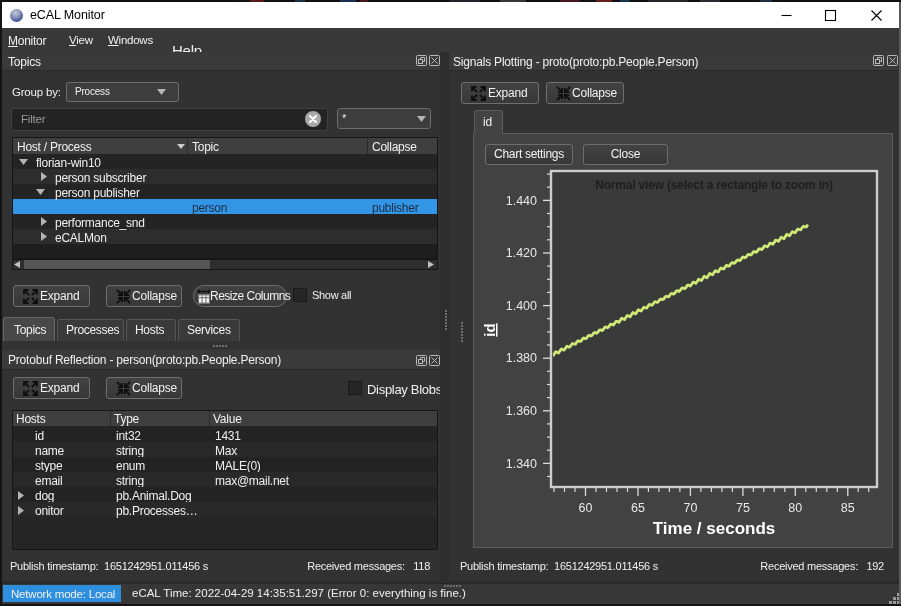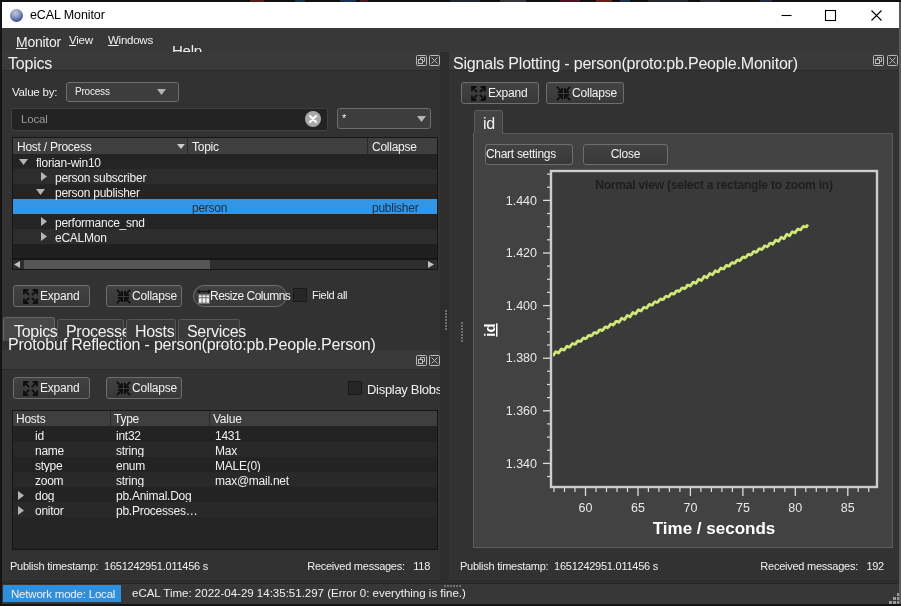--- a/index.html
+++ b/index.html
@@ -1,16 +1,16 @@
 <!DOCTYPE html>
 <html><head><meta charset="utf-8"><style>
 html,body{margin:0;padding:0;width:901px;height:606px;overflow:hidden;background:#323232;font-family:"Liberation Sans",sans-serif;}
 *{box-sizing:border-box}
 .abs{position:absolute}
-.txt{position:absolute;color:#f0f0f0;font-size:16px;white-space:nowrap;letter-spacing:-0.2px}
+.txt{position:absolute;color:#f0f0f0;font-size:12px;white-space:nowrap;letter-spacing:-0.2px}
 .t11{font-size:11px;letter-spacing:-0.25px}
 .cell{font-size:12px;letter-spacing:-0.25px}
 .u{text-decoration:underline}
 </style></head><body>
 <div class="abs" style="left:0;top:0;width:901px;height:2px;background:#101010"></div>
 <div class="abs" style="left:250px;top:0;width:14px;height:2px;background:#5a1a1a"></div>
 <div class="abs" style="left:295px;top:0;width:10px;height:2px;background:#16324a"></div>
 <div class="abs" style="left:340px;top:0;width:16px;height:2px;background:#1a2f52"></div>
 <div class="abs" style="left:360px;top:0;width:8px;height:2px;background:#4a1622"></div>
 <div class="abs" style="left:450px;top:0;width:30px;height:2px;background:#20262e"></div>
@@ -25,48 +25,48 @@
 <div class="abs" style="left:10px;top:9px;width:13px;height:13px;border-radius:50%;background:radial-gradient(circle at 42% 30%, #c2c8da 0%, #8b96bc 38%, #4a5b9d 68%, #2e3c72 100%)"></div>
 <div class="txt" style="left:30px;top:8px;color:#000;font-size:12.5px;letter-spacing:-0.1px">eCAL Monitor</div>
 <svg class="abs" style="left:770px;top:3px" width="125" height="25">
     <g stroke="#000" stroke-width="1.1" fill="none">
 <line x1="11.5" y1="12.5" x2="21.5" y2="12.5"></line>
 <rect x="55.5" y="7.5" width="10" height="10"></rect>
 <path d="M101.5 7.5 l10 10 M111.5 7.5 l-10 10"></path>
 </g>
   </svg>
 <div class="abs" style="left:0;top:28px;width:901px;height:24px;background:#383838"></div>
-<div class="txt t11" style="left:16px;top:34px;font-size:14px"><span class="u">M</span>onitor</div>
+<div class="txt t11" style="left:8px;top:34px;font-size:12px"><span class="u">M</span>onitor</div>
 <div class="txt t11" style="left:69px;top:34px;font-size:11.5px"><span class="u">V</span>iew</div>
 <div class="txt t11" style="left:108px;top:34px;font-size:11.5px"><span class="u">W</span>indows</div>
 <div class="txt t11" style="left:172px;top:42px;font-size:15px"><span class="u">H</span>elp</div>
 <div class="abs" style="left:2px;top:52px;width:438px;height:528px;background:#323232"></div>
 <div class="abs" style="left:2px;top:52px;width:438px;height:19px;background:#3a3a3a;border-bottom:1px solid #2a2a2a"></div>
 <div class="txt" style="left:8px;top:55px">Topics</div>
 <svg style="position:absolute;left:416px;top:55px" width="11" height="11">
     <g stroke="#b9b9b9" fill="none">
       <rect x="0.5" y="0.5" width="10" height="10" rx="1"></rect>
       <rect x="2.5" y="4.5" width="4" height="4"></rect>
       <path d="M4.5 4.5 V2.5 H8.5 V6.5 H6.5"></path>
     </g>
   </svg>
 <svg style="position:absolute;left:429px;top:55px" width="11" height="11">
     <g stroke="#b9b9b9" fill="none">
       <rect x="0.5" y="0.5" width="10" height="10" rx="1"></rect>
       <path d="M2.5 2.5 L8.5 8.5 M8.5 2.5 L2.5 8.5"></path>
     </g>
   </svg>
-<div class="txt" style="left:12px;top:86px;font-size:11.5px">Value by:</div>
+<div class="txt" style="left:12px;top:86px;font-size:11.5px">Group by:</div>
 <div class="abs" style="left:66px;top:82px;width:113px;height:20px;background:#3d3d3d;border:1px solid #6e6e6e;border-radius:3px"></div>
 <div class="txt" style="left:75px;top:86px;font-size:10px">Process</div>
 <svg style="position:absolute;left:157px;top:89px" width="9" height="6">
     <path d="M0 0 L9 0 L4.5 6 z" fill="#b4b4b4"></path>
   </svg>
 <div class="abs" style="left:11px;top:108px;width:317px;height:23px;background:#232323;border:1px solid #404040;border-radius:2px"></div>
-<div class="txt" style="left:21px;top:113px;color:#9a9a9a;font-size:11.5px">Local</div>
+<div class="txt" style="left:21px;top:113px;color:#9a9a9a;font-size:11.5px">Filter</div>
 <div class="abs" style="left:305px;top:111px;width:16px;height:16px;border-radius:50%;background:#a8a8a8"></div>
 <svg class="abs" style="left:305px;top:111px" width="16" height="16">
     <path d="M5 5 L11 11 M11 5 L5 11" stroke="#fbfbfb" stroke-width="2.3" stroke-linecap="round"></path>
   </svg>
 <div class="abs" style="left:337px;top:108px;width:94px;height:21px;background:#3d3d3d;border:1px solid #6e6e6e;border-radius:3px"></div>
 <div class="txt" style="left:342px;top:112px;font-size:11px">*</div>
 <svg style="position:absolute;left:417px;top:116px" width="9" height="6">
     <path d="M0 0 L9 0 L4.5 6 z" fill="#b4b4b4"></path>
   </svg>
 <div class="abs" style="left:12px;top:137px;width:426px;height:122px;background:#1f1f1f;border:1px solid #161616"></div>
@@ -153,36 +153,36 @@
         <g stroke="#555" stroke-width="0.8" fill="none">
           <rect x="1.4" y="5.9" width="11.2" height="8.2"></rect>
           <line x1="1.4" y1="8.7" x2="12.6" y2="8.7"></line>
           <line x1="5.1" y1="5.9" x2="5.1" y2="14.1"></line>
           <line x1="8.9" y1="5.9" x2="8.9" y2="14.1"></line>
         </g>
       </svg></span>
     <span style="position:absolute;left:16px;top:0;line-height:20px;white-space:nowrap;letter-spacing:-0.5px">Resize Columns</span>
   </div>
 <div class="abs" style="left:293px;top:288px;width:14px;height:14px;background:#262626;border:1px solid #1a1a1a"></div>
-<div class="txt" style="left:312px;top:289px;font-size:11px;letter-spacing:-0.3px">Field all</div>
+<div class="txt" style="left:312px;top:289px;font-size:11px;letter-spacing:-0.3px">Show all</div>
 <div class="abs" style="left:3px;top:317px;width:52px;height:24px;background:#484848;border:1px solid #666;border-bottom:none;border-radius:3px 3px 0 0"></div>
 <div class="txt" style="left:14px;top:323px;letter-spacing:-0.3px">Topics</div>
 <div class="abs" style="left:57px;top:319px;width:67px;height:22px;background:#3a3a3a;border:1px solid #565656;border-bottom:none;border-radius:3px 3px 0 0"></div>
 <div class="txt" style="left:66px;top:323px;letter-spacing:-0.3px">Processes</div>
 <div class="abs" style="left:126px;top:319px;width:50px;height:22px;background:#3a3a3a;border:1px solid #565656;border-bottom:none;border-radius:3px 3px 0 0"></div>
 <div class="txt" style="left:135px;top:323px;letter-spacing:-0.3px">Hosts</div>
 <div class="abs" style="left:178px;top:319px;width:62px;height:22px;background:#3a3a3a;border:1px solid #565656;border-bottom:none;border-radius:3px 3px 0 0"></div>
 <div class="txt" style="left:187px;top:323px;letter-spacing:-0.3px">Services</div>
 <div class="abs" style="left:213px;top:345px;width:2px;height:2px;background:#6e6e6e"></div>
 <div class="abs" style="left:216px;top:345px;width:2px;height:2px;background:#6e6e6e"></div>
 <div class="abs" style="left:219px;top:345px;width:2px;height:2px;background:#6e6e6e"></div>
 <div class="abs" style="left:222px;top:345px;width:2px;height:2px;background:#6e6e6e"></div>
 <div class="abs" style="left:225px;top:345px;width:2px;height:2px;background:#6e6e6e"></div>
 <div class="abs" style="left:2px;top:350px;width:438px;height:20px;background:#3a3a3a;border-bottom:1px solid #2a2a2a"></div>
-<div class="txt" style="left:8px;top:336px">Protobuf Reflection - person(proto:pb.People.Person)</div>
+<div class="txt" style="left:8px;top:353px">Protobuf Reflection - person(proto:pb.People.Person)</div>
 <svg style="position:absolute;left:416px;top:355px" width="11" height="11">
     <g stroke="#b9b9b9" fill="none">
       <rect x="0.5" y="0.5" width="10" height="10" rx="1"></rect>
       <rect x="2.5" y="4.5" width="4" height="4"></rect>
       <path d="M4.5 4.5 V2.5 H8.5 V6.5 H6.5"></path>
     </g>
   </svg>
 <svg style="position:absolute;left:429px;top:355px" width="11" height="11">
     <g stroke="#b9b9b9" fill="none">
       <rect x="0.5" y="0.5" width="10" height="10" rx="1"></rect>
@@ -234,21 +234,21 @@
 <div class="txt cell" style="left:215px;top:429px">1431</div>
 <div class="abs" style="left:13px;top:442px;width:424px;height:15px;background:#292929"></div>
 <div class="txt cell" style="left:35px;top:444px">name</div>
 <div class="txt cell" style="left:116px;top:444px">string</div>
 <div class="txt cell" style="left:215px;top:444px">Max</div>
 <div class="abs" style="left:13px;top:457px;width:424px;height:15px;background:#232323"></div>
 <div class="txt cell" style="left:35px;top:459px">stype</div>
 <div class="txt cell" style="left:116px;top:459px">enum</div>
 <div class="txt cell" style="left:215px;top:459px">MALE(0)</div>
 <div class="abs" style="left:13px;top:472px;width:424px;height:15px;background:#292929"></div>
-<div class="txt cell" style="left:35px;top:474px">zoom</div>
+<div class="txt cell" style="left:35px;top:474px">email</div>
 <div class="txt cell" style="left:116px;top:474px">string</div>
 <div class="txt cell" style="left:215px;top:474px">max@mail.net</div>
 <div class="abs" style="left:13px;top:487px;width:424px;height:15px;background:#232323"></div>
 <svg style="position:absolute;left:18px;top:491px" width="6" height="9">
     <path d="M0 0 L6 4.5 L0 9 z" fill="#b4b4b4"></path>
   </svg>
 <div class="txt cell" style="left:35px;top:489px">dog</div>
 <div class="txt cell" style="left:116px;top:489px">pb.Animal.Dog</div>
 <div class="abs" style="left:13px;top:502px;width:424px;height:15px;background:#292929"></div>
 <svg style="position:absolute;left:18px;top:506px" width="6" height="9">
@@ -261,21 +261,21 @@
 <div class="abs" style="left:440px;top:52px;width:9px;height:528px;background:#2d2d2d"></div>
 <div class="abs" style="left:445px;top:310px;width:2px;height:2px;background:#6e6e6e"></div>
 <div class="abs" style="left:445px;top:313px;width:2px;height:2px;background:#6e6e6e"></div>
 <div class="abs" style="left:445px;top:316px;width:2px;height:2px;background:#6e6e6e"></div>
 <div class="abs" style="left:445px;top:319px;width:2px;height:2px;background:#6e6e6e"></div>
 <div class="abs" style="left:445px;top:322px;width:2px;height:2px;background:#6e6e6e"></div>
 <div class="abs" style="left:445px;top:325px;width:2px;height:2px;background:#6e6e6e"></div>
 <div class="abs" style="left:445px;top:328px;width:2px;height:2px;background:#6e6e6e"></div>
 <div class="abs" style="left:449px;top:52px;width:449px;height:528px;background:#323232"></div>
 <div class="abs" style="left:449px;top:52px;width:449px;height:19px;background:#3a3a3a;border-bottom:1px solid #2a2a2a"></div>
-<div class="txt" style="left:453px;top:55px">Signals Plotting - person(proto:pb.People.Monitor)</div>
+<div class="txt" style="left:453px;top:55px">Signals Plotting - proto(proto:pb.People.Person)</div>
 <svg style="position:absolute;left:873px;top:55px" width="11" height="11">
     <g stroke="#b9b9b9" fill="none">
       <rect x="0.5" y="0.5" width="10" height="10" rx="1"></rect>
       <rect x="2.5" y="4.5" width="4" height="4"></rect>
       <path d="M4.5 4.5 V2.5 H8.5 V6.5 H6.5"></path>
     </g>
   </svg>
 <svg style="position:absolute;left:887px;top:55px" width="11" height="11">
     <g stroke="#b9b9b9" fill="none">
       <rect x="0.5" y="0.5" width="10" height="10" rx="1"></rect>
@@ -317,21 +317,21 @@
           <line x1="14.1" y1="14.1" x2="9.4" y2="9.4"></line>
         </g>
       </svg></span>
     <span style="position:absolute;left:25px;top:0;line-height:20px;white-space:nowrap;letter-spacing:-0.2px">Collapse</span>
   </div>
 <div class="abs" style="left:473px;top:133px;width:420px;height:415px;background:#424242;border:1px solid #5c5c5c"></div>
 <div class="abs" style="left:474px;top:110px;width:29px;height:24px;background:#434343;border:1px solid #5c5c5c;border-bottom:none;border-radius:3px 3px 0 0"></div>
 <div class="txt" style="left:483px;top:115px">id</div>
 <div class="abs" style="left:474px;top:133px;width:26px;height:2px;background:#424242"></div>
 <div style="position:absolute;left:485px;top:144px;width:88px;height:21px;background:linear-gradient(#424242,#383838);border:1px solid #6e6e6e;border-radius:3px;font-size:12px;color:#f2f2f2">
-    <span style="position:absolute;left:0;right:0;line-height:19px;white-space:nowrap;letter-spacing:-0.3px">Chart settings</span>
+    <span style="position:absolute;left:0;right:0;text-align:center;line-height:19px;white-space:nowrap;letter-spacing:-0.3px">Chart settings</span>
   </div>
 <div style="position:absolute;left:583px;top:144px;width:85px;height:21px;background:linear-gradient(#424242,#383838);border:1px solid #6e6e6e;border-radius:3px;font-size:12px;color:#f2f2f2">
     <span style="position:absolute;left:0;right:0;text-align:center;line-height:19px;white-space:nowrap;letter-spacing:-0.2px">Close</span>
   </div>
 <svg width="901" height="606" style="position:absolute;left:0;top:0" font-family="Liberation Sans, sans-serif">
 <rect x="551" y="171" width="326" height="316" fill="#3a3a3a" stroke="#cdcdcd" stroke-width="2.4"></rect>
 <line x1="543" y1="463.4" x2="550" y2="463.4" stroke="#dcdcdc" stroke-width="1.3"></line>
     <line x1="543" y1="410.8" x2="550" y2="410.8" stroke="#dcdcdc" stroke-width="1.3"></line>
     <line x1="543" y1="358.2" x2="550" y2="358.2" stroke="#dcdcdc" stroke-width="1.3"></line>
     <line x1="543" y1="305.6" x2="550" y2="305.6" stroke="#dcdcdc" stroke-width="1.3"></line>

